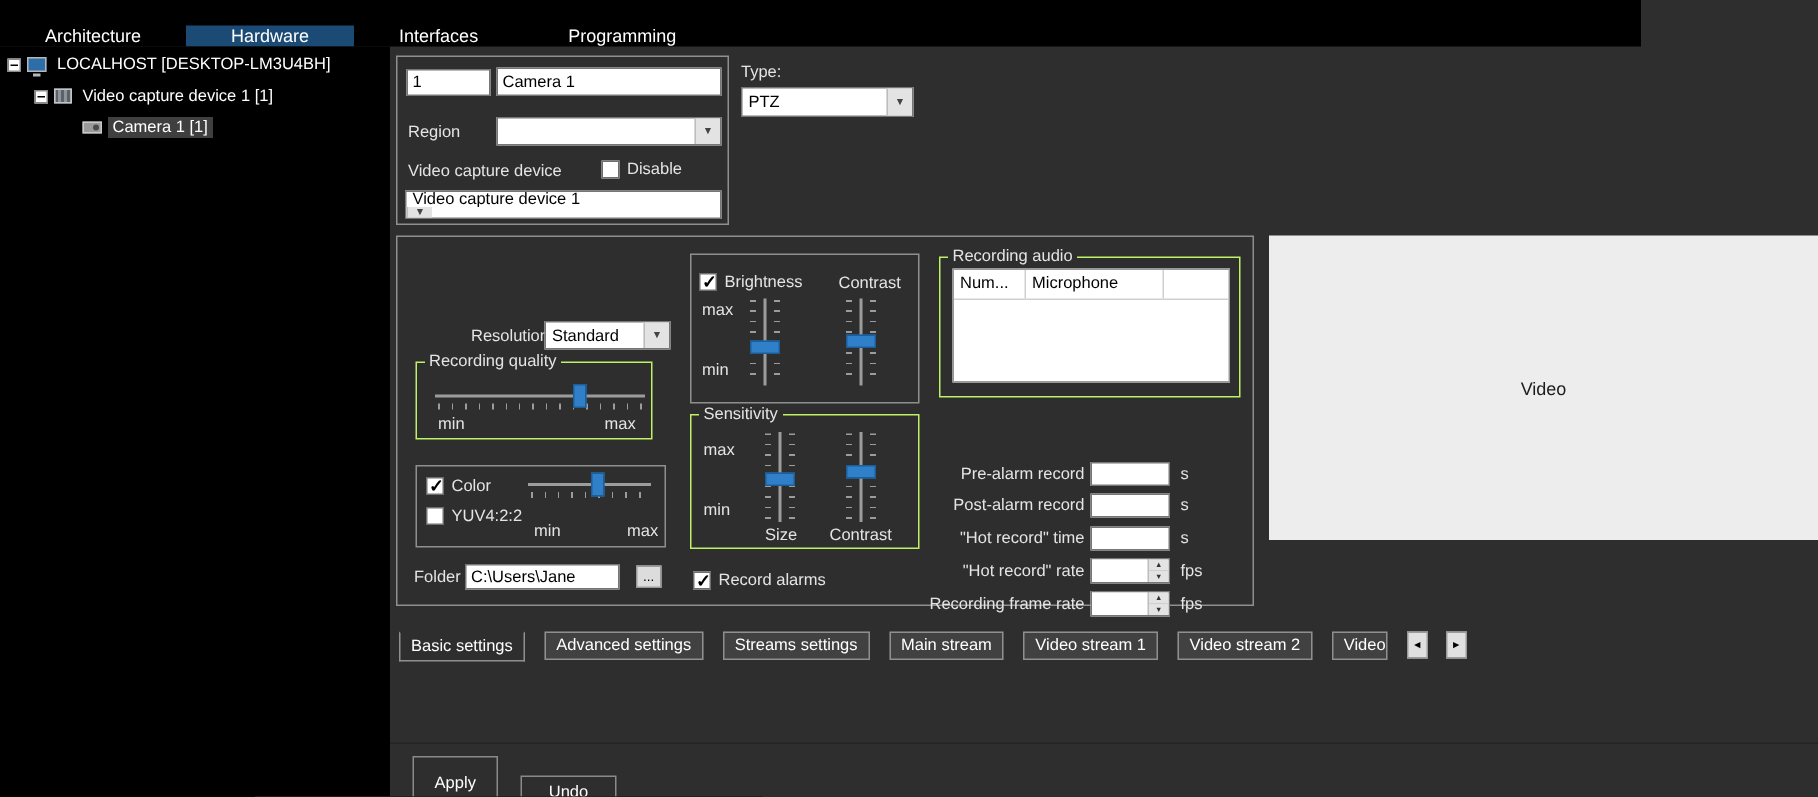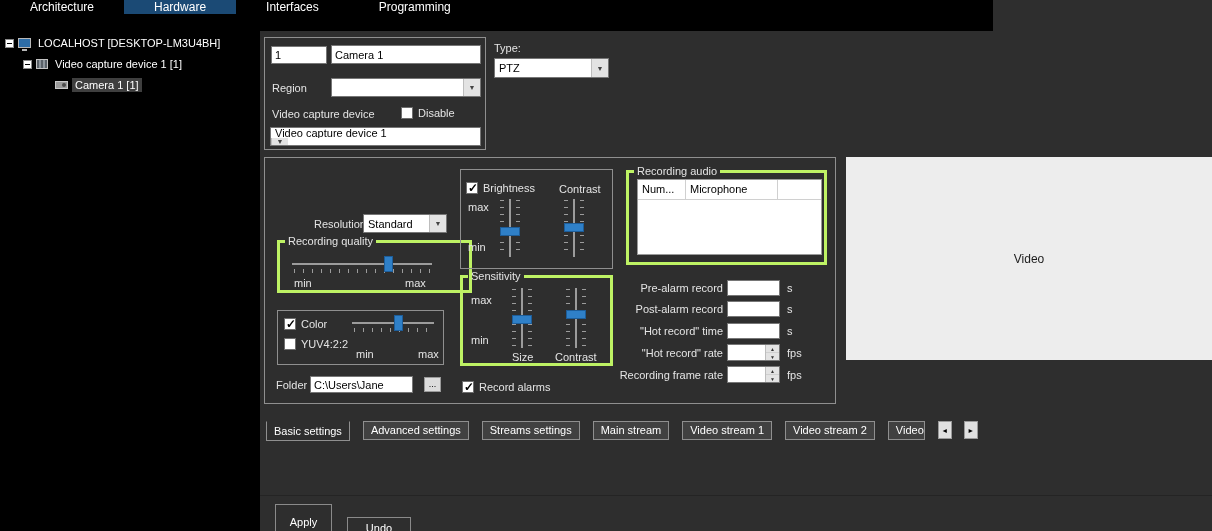--- a/index.html
+++ b/index.html
@@ -4,21 +4,21 @@
 <style>
   * { box-sizing: border-box; margin: 0; padding: 0; }
   html,body { background:#1a1a1a; }
   #app {
     position: relative; width: 1212px; height: 531px;
     background:#2e2e2e; overflow: hidden;
     font-family: "Liberation Sans", sans-serif; font-size: 11px; color:#e4e4e4;
   }
 
   
-  .topbar { position:absolute; top:0; left:0; width:993px; height:31px; background:#000; display:flex; align-items:flex-start; }
+  .topbar { position:absolute; top:0; left:0; width:1094px; height:31px; background:#000; display:flex; align-items:flex-end; }
   .menu-item { display:flex; align-items:center; padding:0 30px; color:#fff; font-size:12px; cursor:default; }
   .menu-item.active { background:#1b4a75; }
 
   
   .tree { position:absolute; top:31px; left:0; width:260px; height:500px; background:#000; color:#fff; }
   .tree-row { display:flex; align-items:center; height:18px; margin-top:3px; white-space:nowrap; }
   .expander { width:9px; height:9px; background:#fff; border:1px solid #8a8a8a; position:relative; margin-right:4px; flex:0 0 9px; }
   .expander::after { content:""; position:absolute; left:1px; top:3px; width:5px; height:1px; background:#000; }
   .ico { display:inline-block; margin-right:4px; position:relative; }
   .ico-monitor { width:13px; height:10px; border:1px solid #b8b8b8; background:#2d6da8; }
@@ -35,21 +35,21 @@
   .lbl { position:absolute; white-space:nowrap; }
   .tin { position:absolute; background:#fff; border:1px solid #767676; color:#000; font-size:11px;
          font-family:"Liberation Sans",sans-serif; padding:0 3px; outline:none; }
   .dd { position:absolute; background:#fff; border:1px solid #767676; display:flex; align-items:stretch; color:#000; }
   .dd .txt { flex:1; padding:1px 4px; overflow:hidden; white-space:nowrap; display:flex; align-items:center; }
   .dd .arw { width:17px; background:#e3e3e3; border-left:1px solid #bdbdbd; display:flex; align-items:center; justify-content:center; font-size:7px; color:#444; }
   .cb { width:12px; height:12px; background:#fff; border:1px solid #6e6e6e; display:inline-block; position:relative; flex:0 0 12px; }
   .cb.checked::after { content:"✓"; position:absolute; left:1px; top:-2px; color:#000; font-size:12px; font-weight:bold; }
   .cbrow { position:absolute; display:flex; align-items:center; gap:5px; white-space:nowrap; }
 
-  fieldset.grp { position:absolute; border:3px solid #bef264; }
+  fieldset.grp { position:absolute; border:1px solid #bef264; }
   fieldset.grp legend { font-size:11px; color:#e4e4e4; margin-left:5px; padding:0 3px; }
 
   
   .hslider { position:absolute; height:22px; }
   .hslider .groove { position:absolute; left:0; right:0; top:8px; height:2px; background:#9c9c9c; }
   .hslider .hticks { position:absolute; left:2px; right:2px; top:14px; height:4px;
     background: repeating-linear-gradient(90deg,#9c9c9c 0 1px, transparent 1px 9px); }
   .hslider .handle { position:absolute; top:1px; width:9px; height:16px; background:#2f80c8; border:1px solid #1d5d99; }
   .vslider { position:absolute; width:26px; }
   .vslider .vgroove { position:absolute; left:12px; top:0; bottom:0; width:2px; background:#9c9c9c; }
@@ -64,21 +64,21 @@
   .audio-head { display:flex; height:20px; border-bottom:1px solid #d0d0d0; }
   .audio-col { padding:3px 4px; border-right:1px solid #d0d0d0; overflow:hidden; white-space:nowrap; }
 
   
   .spinwrap { position:absolute; display:flex; border:1px solid #767676; background:#fff; }
   .spinwrap input { border:0; flex:1; width:34px; font-size:11px; font-family:"Liberation Sans",sans-serif; padding:0 2px; color:#000; outline:none; }
   .spinbtns { width:14px; display:flex; flex-direction:column; border-left:1px solid #bdbdbd; }
   .spinbtns div { flex:1; background:#e3e3e3; font-size:5px; color:#333; display:flex; align-items:center; justify-content:center; border-bottom:1px solid #cfcfcf; }
   .spinbtns div:last-child { border-bottom:0; }
 
-  .rec-row { position:absolute; display:flex; align-items:center; width:230px; }
+  .rec-row { position:absolute; display:flex; align-items:center; width:230px;margin-top:28px; }
   .rec-row .rlabel { flex:0 0 106px; text-align:right; margin-right:4px; white-space:nowrap; }
   .rec-row .rin { width:53px; height:16px; background:#fff; border:1px solid #767676; font-size:11px; font-family:"Liberation Sans",sans-serif; color:#000; padding:0 2px; outline:none; }
   .rec-row .unit { margin-left:7px; }
 
   
   .tabstrip { position:absolute; left:266px; top:421px; display:flex; align-items:flex-start;gap:12px; }
   .tab { border:1px solid #8f8f8f; background:#414141; color:#fff; padding:2px 7px 3px; white-space:nowrap; margin-right:1px; }
   .tab.selected { background:#2e2e2e; border-top-color:#2e2e2e; padding-top:3px; }
   .tab.clip { width:37px; overflow:hidden; }
   .tabscroll { width:14px; height:18px; background:#e0e0e0; border:1px solid #9a9a9a; color:#000; font-size:7px; display:flex; align-items:center; justify-content:center; }
@@ -145,21 +145,21 @@
   </div>
 
   <div class="panelbox" style="left:264px; top:157px; width:572px; height:247px;">
 
     <div class="lbl" style="left:49px; top:60px;">Resolution</div>
     <div class="dd" style="left:98px; top:56px; width:84px; height:19px;">
       <div class="txt">Standard</div>
       <div class="arw">▼</div>
     </div>
 
-    <fieldset class="grp" style="left:12px; top:77px; width:195px; height:58px;">
+    <fieldset class="grp" style="left:12px; top:77px; width:158px; height:58px;">
       <legend>Recording quality</legend>
       <div class="hslider" style="left:12px; top:8px; width:140px;">
         <div class="groove"></div>
         <div class="hticks"></div>
         <div class="handle" style="left:92px;"></div>
       </div>
       <div class="lbl" style="left:14px; top:30px;">min</div>
       <div class="lbl" style="left:125px; top:30px;">max</div>
     </fieldset>
 

